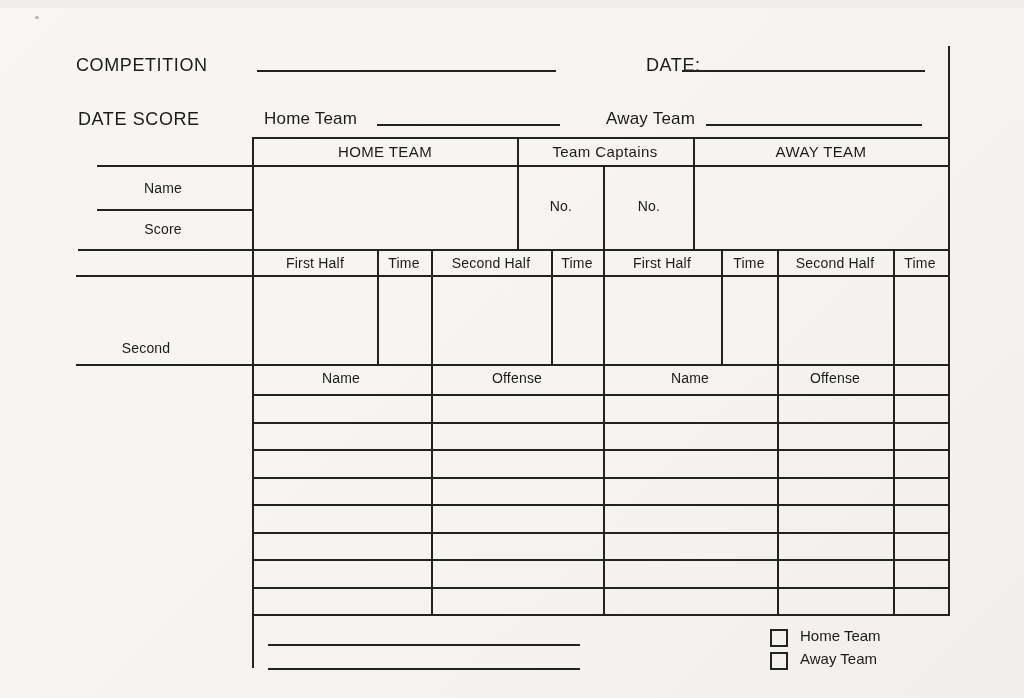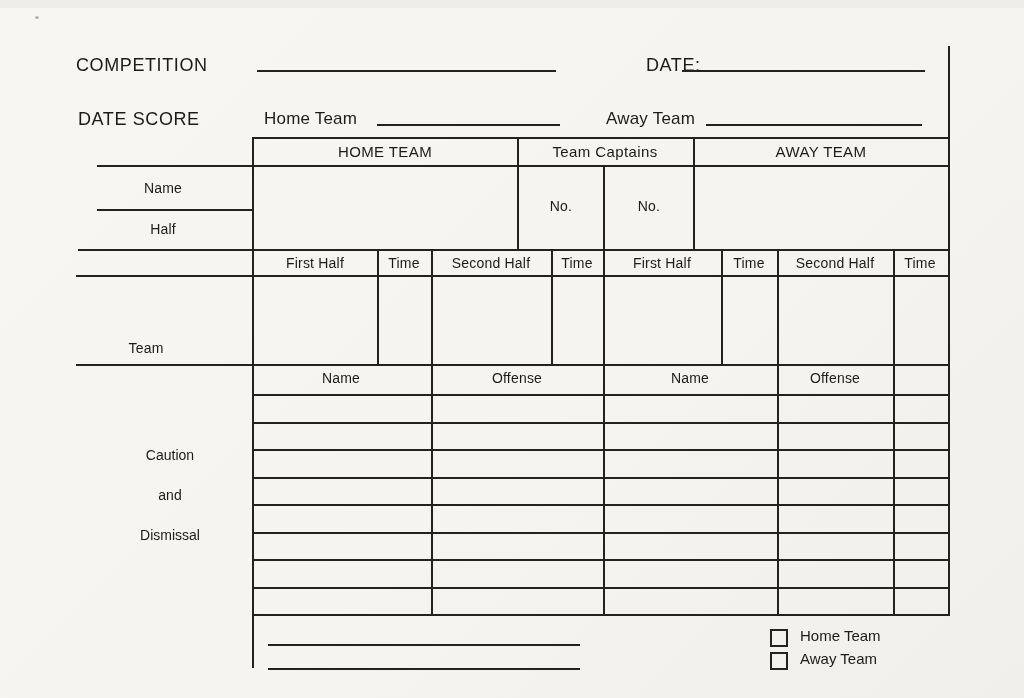--- a/index.html
+++ b/index.html
@@ -96,27 +96,22 @@
 
   <span class="t cell-txt" style="left:561px;top:190px;">No.</span>
   <span class="t cell-txt" style="left:649px;top:190px;">No.</span>
 
   <div class="hit" style="left:254px;top:159px;width:263px;height:82px;"></div>
   <div class="hit" style="left:519px;top:159px;width:84px;height:82px;"></div>
   <div class="hit" style="left:605px;top:159px;width:88px;height:82px;"></div>
   <div class="hit" style="left:695px;top:159px;width:253px;height:82px;"></div>
 
   <span class="t left-lbl" style="left:163px;top:172px;">Name</span>
-  <span class="t left-lbl" style="left:163px;top:213px;">Half</span>
-  <span class="t left-lbl" style="left:146px;top:332px;">Team</span>
-  <div class="caution-lbl" style="left:170px;top:417px;">
-    <span>Caution</span><br>
-    <span>and</span><br>
-    <span>Dismissal</span>
-  </div>
+  <span class="t left-lbl" style="left:163px;top:213px;">Score</span>
+  <span class="t left-lbl" style="left:146px;top:332px;">Second</span>
 
   <span class="t cell-txt" style="left:315px;top:247px;">First Half</span>
   <span class="t cell-txt" style="left:404px;top:247px;">Time</span>
   <span class="t cell-txt" style="left:491px;top:247px;">Second Half</span>
   <span class="t cell-txt" style="left:577px;top:247px;">Time</span>
   <span class="t cell-txt" style="left:662px;top:247px;">First Half</span>
   <span class="t cell-txt" style="left:749px;top:247px;">Time</span>
   <span class="t cell-txt" style="left:835px;top:247px;">Second Half</span>
   <span class="t cell-txt" style="left:920px;top:247px;">Time</span>
 

